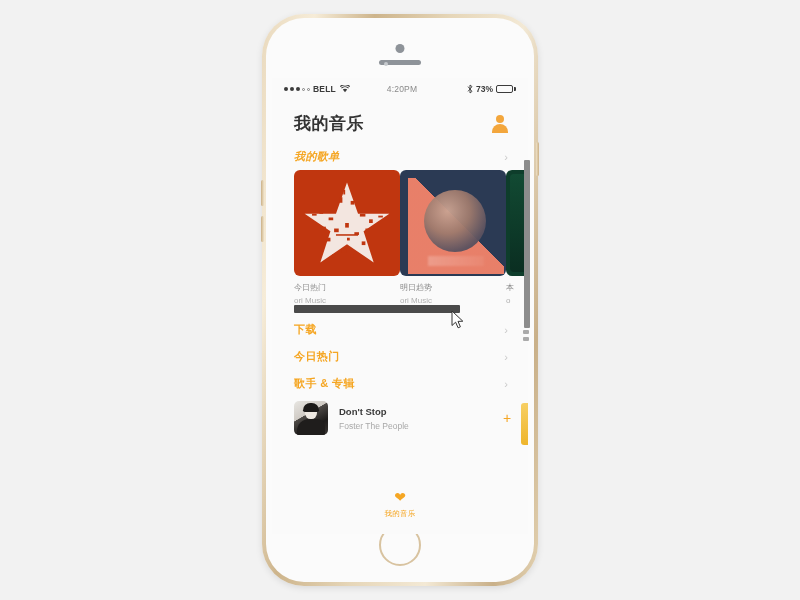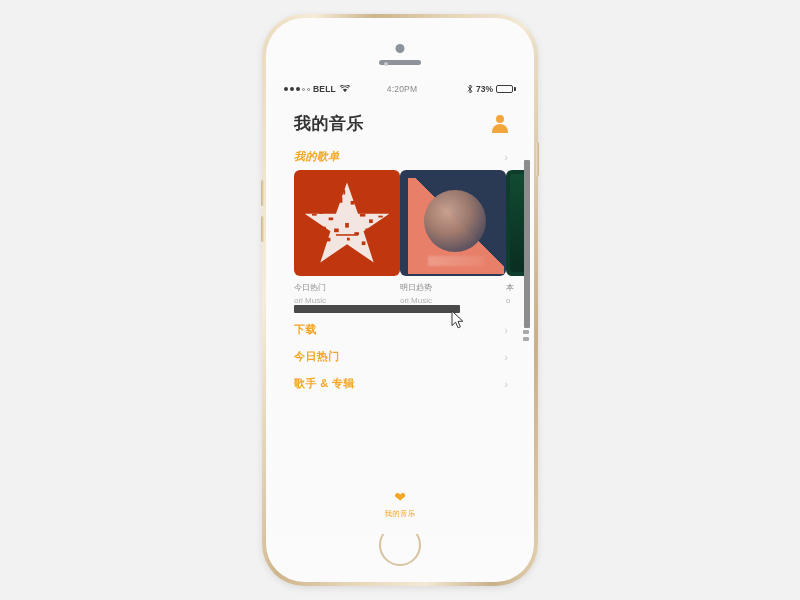--- a/index.html
+++ b/index.html
@@ -351,20 +351,33 @@
         <span class="menu-label">今日热门</span>
         <span class="chev">›</span>
       </div>
       <div class="menu-row">
         <span class="menu-label">歌手 &amp; 专辑</span>
         <span class="chev">›</span>
       </div>
     </div>
 
 
+    <div class="song-row">
+      <div class="song-thumb">
+        <span class="face"></span>
+          <span class="hair"></span>
+          <span class="torso"></span>
+      </div>
+      <div class="song-info">
+        <div class="song-title">Don't Stop</div>
+        <div class="song-artist">Foster The People</div>
+      </div>
+      <div class="plus-btn">+</div>
+      <div class="edge-card"></div>
+    </div>
 
     <div class="tabbar">
       <div class="tab active">
         <span class="tab-icon">
             <span class="heart">❤</span>
           </span>
         <span class="tab-label">我的音乐</span>
       </div>
     </div>
 

